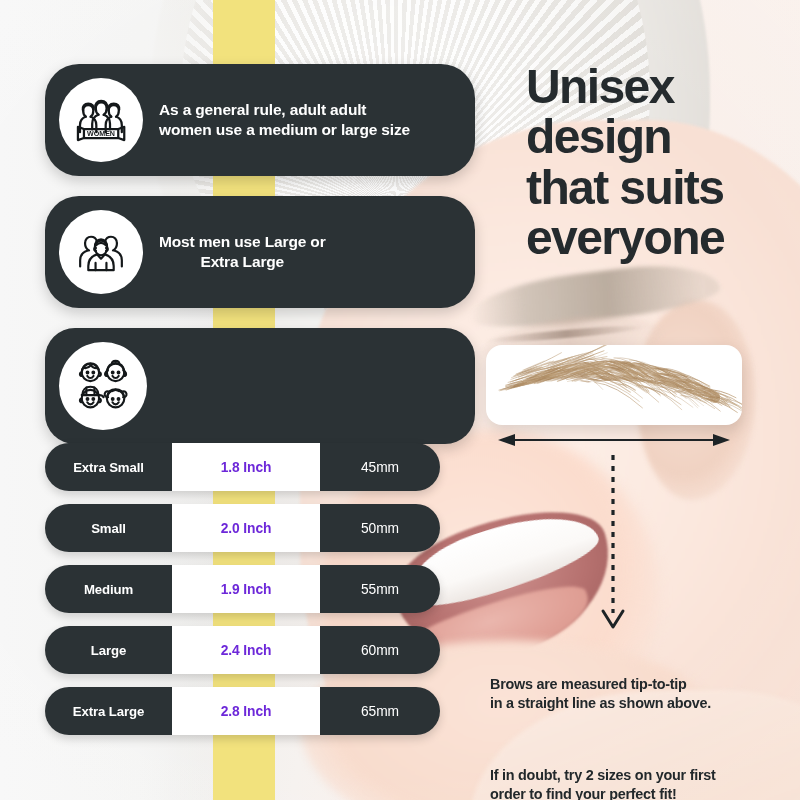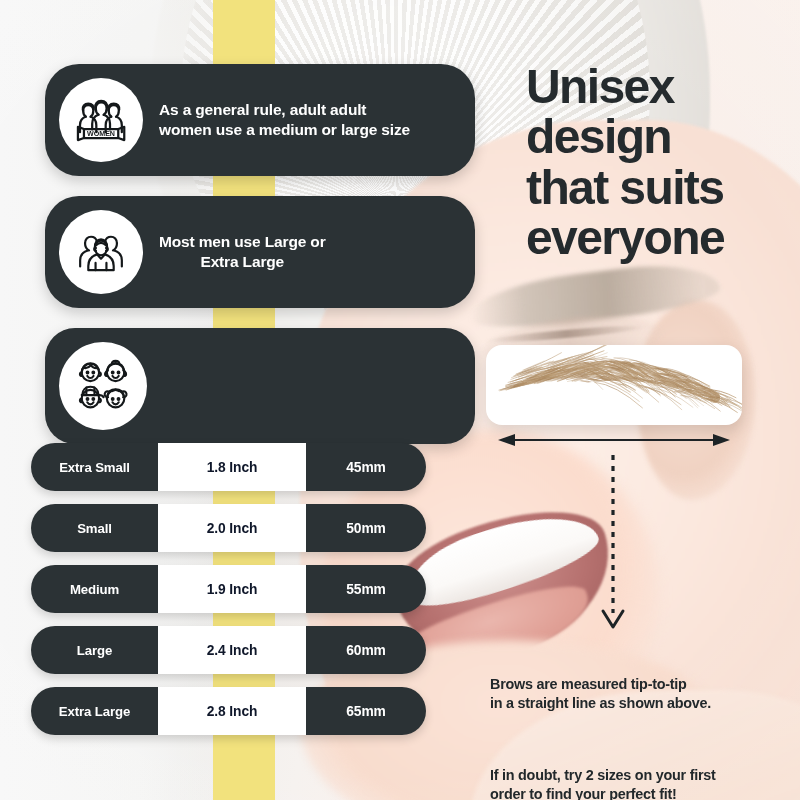--- a/index.html
+++ b/index.html
@@ -192,21 +192,21 @@
     color: #ffffff;
     font-size: 15.5px;
     font-weight: bold;
     line-height: 1.32;
     letter-spacing: -0.15px;
     white-space: pre-line;
   }
   .info-card.c3 .card-text { font-size: 15.5px; line-height: 1.3; }
 
   
-  .size-table { position: absolute; left: 31px; top: 443px; width: 395px; }
+  .size-table { position: absolute; left: 45px; top: 443px; width: 395px; }
   .size-row {
     position: relative;
     height: 48px;
     margin-bottom: 13px;
     display: flex;
     align-items: stretch;
     border-radius: 24px;
     background: #2b3235;
     box-shadow: 0 4px 10px rgba(0,0,0,.16);
   }
@@ -215,29 +215,29 @@
     display: flex; align-items: center; justify-content: center;
     color: #ffffff;
     font-size: 13.2px; font-weight: bold;
     letter-spacing: -0.1px;
     border-radius: 24px 0 0 24px;
   }
   .cell-inch {
     flex: 0 0 148px;
     display: flex; align-items: center; justify-content: center;
     background: #ffffff;
-    color: #0f172a;
+    color: #6d28d9;
     font-size: 13.8px; font-weight: bold;
     letter-spacing: -0.1px;
   }
   .cell-mm {
     flex: 1 1 auto;
     display: flex; align-items: center; justify-content: center;
     color: #ffffff;
-    font-size: 13.8px; font-weight: bold;
+    font-size: 13.8px; font-weight: normal;
     letter-spacing: -0.1px;
     border-radius: 0 24px 24px 0;
   }
 
   
   .headline {
     position: absolute;
     left: 490px; top: 62px;
     width: 300px;
     color: #252b2e;

